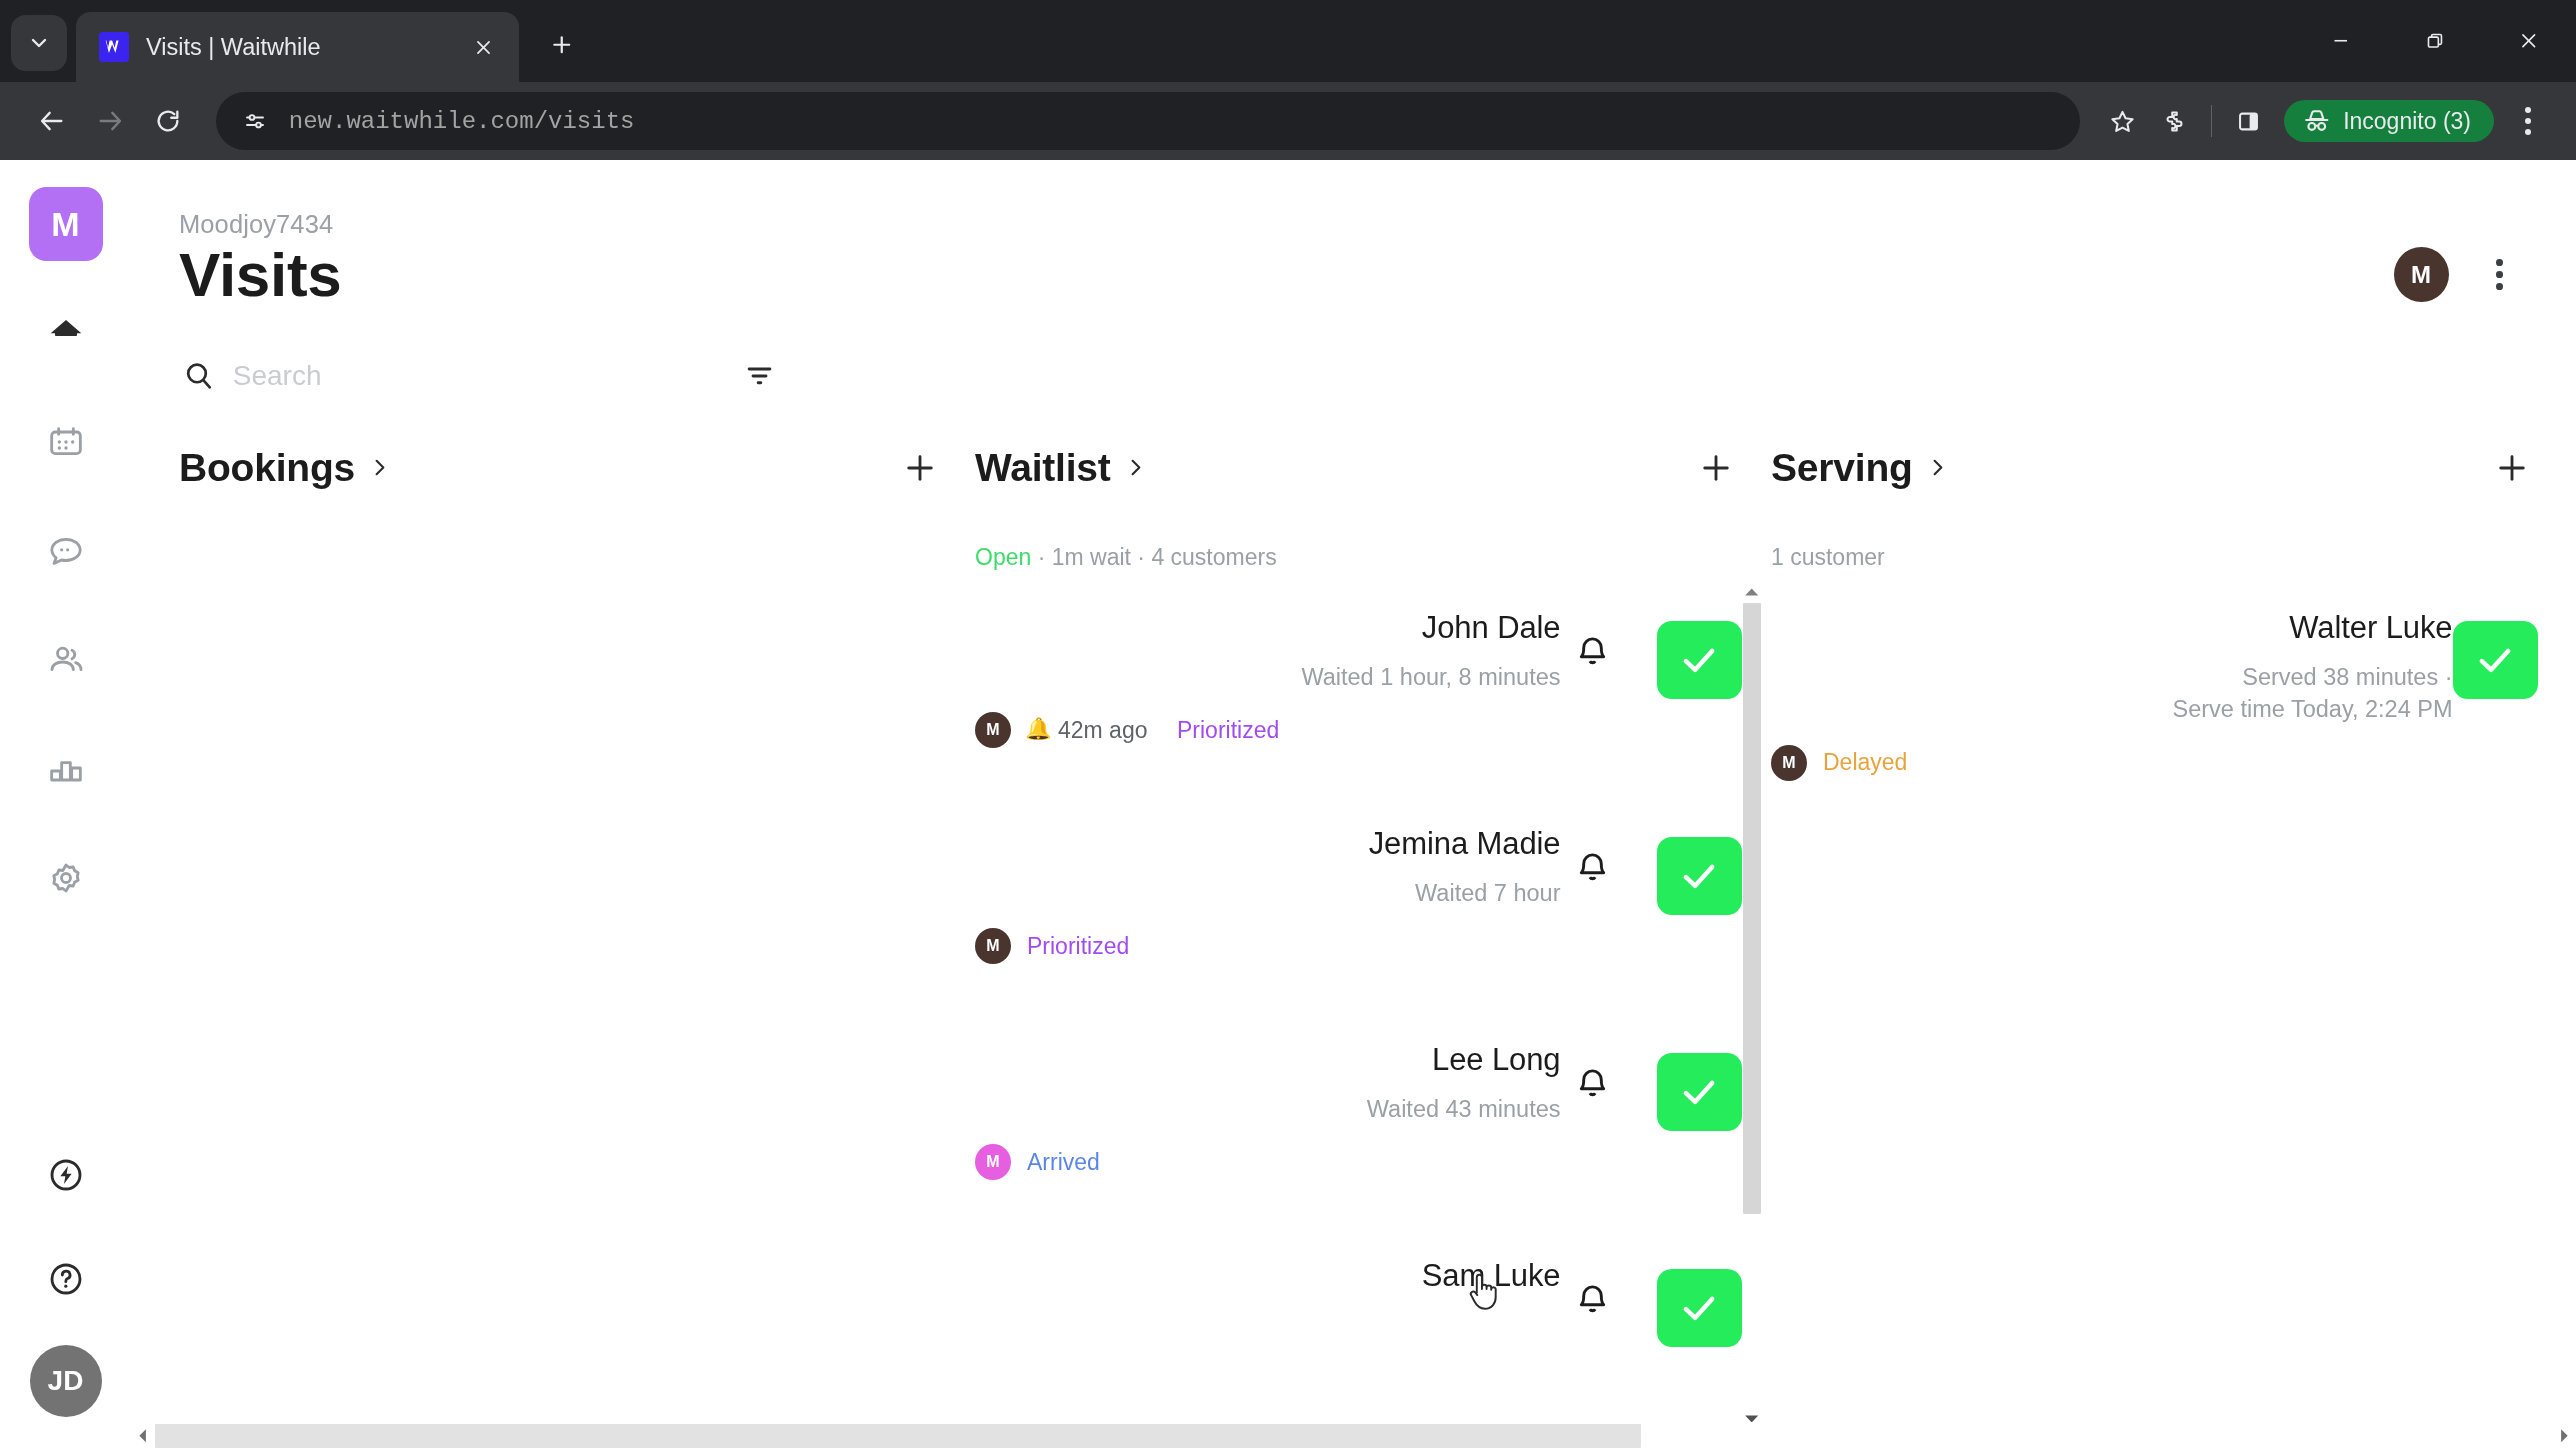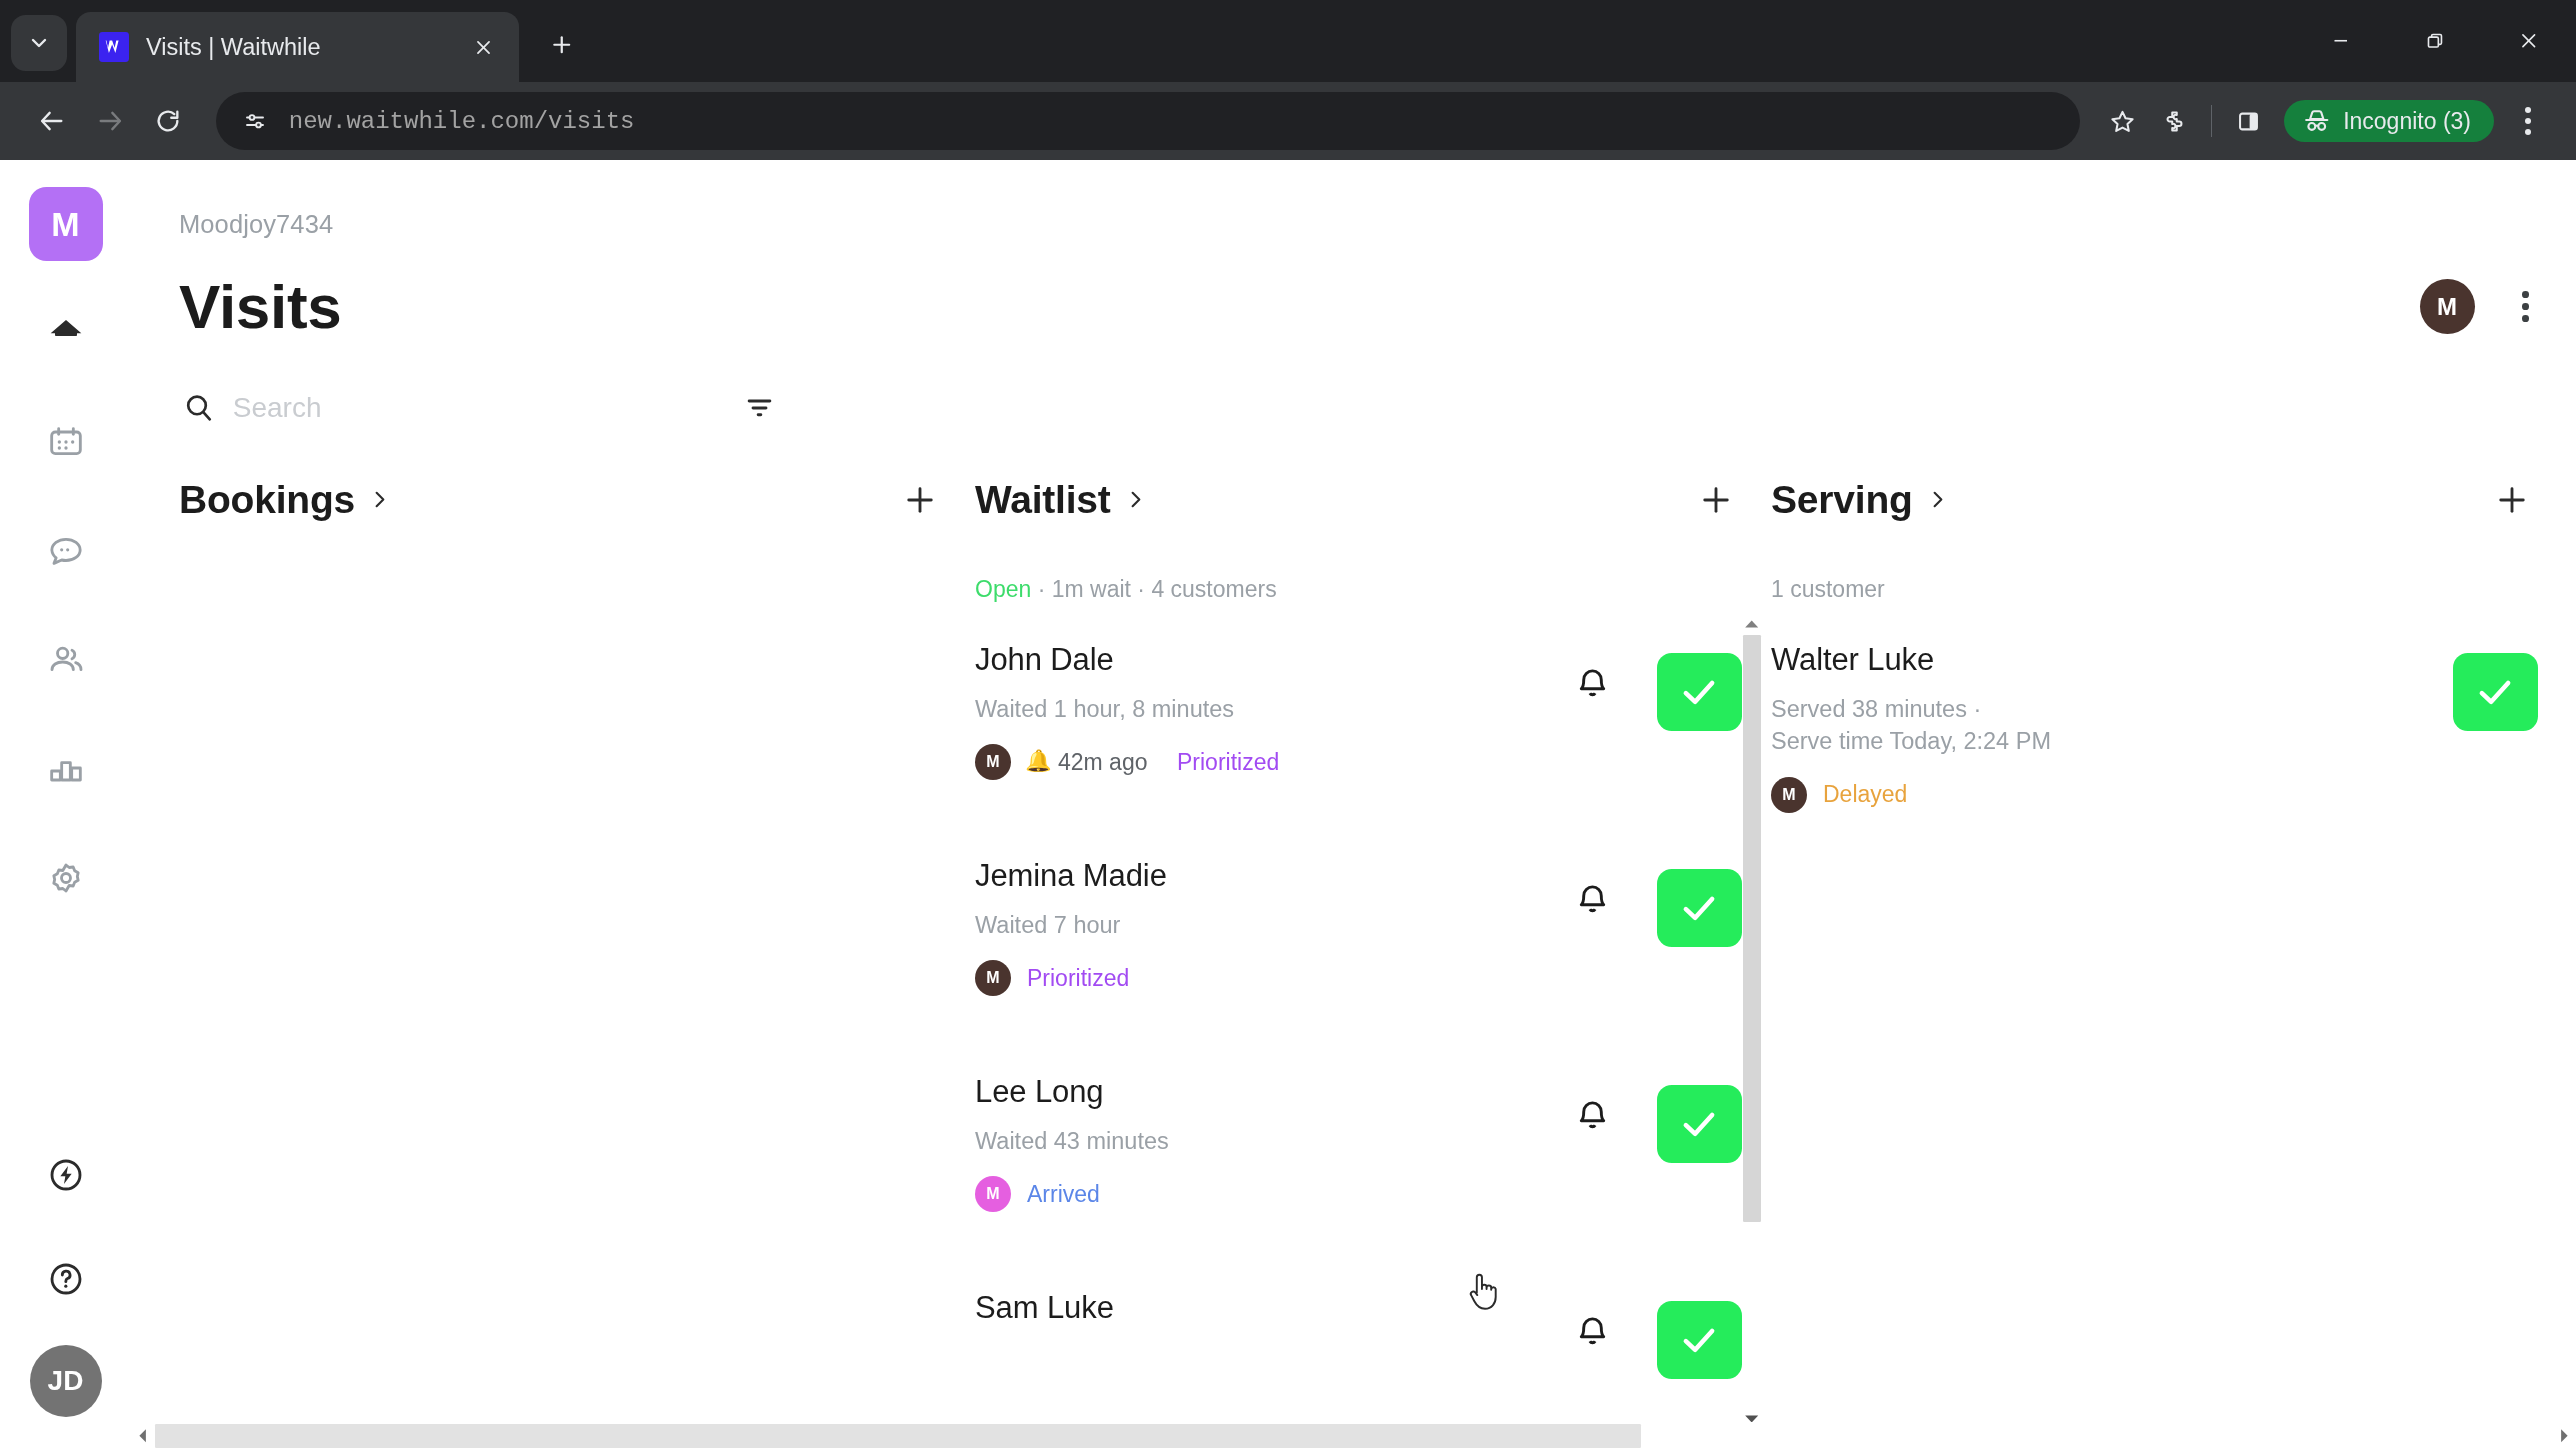--- a/index.html
+++ b/index.html
@@ -244,22 +244,21 @@
   }
   .breadcrumb {
     color: #9aa0a6;
     font-size: 25.5px;
     margin-top: 50px;
     letter-spacing: 0.1px;
   }
   .page-head {
     display: flex;
     align-items: center;
-    margin-top: 32px;
-    padding-right: 25px;
+    padding-right: 51px;
   }
   .page-title {
     font-size: 62px;
     font-weight: 700;
     color: #1c1c1c;
     letter-spacing: -0.3px;
   }
   .head-spacer { flex: 1; }
   .head-avatar {
     width: 55px; height: 55px;
@@ -371,20 +370,21 @@
     position: relative;
     margin-top: 29.5px;
   }
 
   .card {
     display: flex;
     align-items: flex-start;
     padding-top: 9.4px;
     height: 216px;
     flex: none;
+    text-align: right;
   }
   .card-info { flex: 1; min-width: 0; }
   .card-name {
     font-size: 31px;
     color: #1c1c1c;
     letter-spacing: -0.1px;
   }
   .card-sub {
     font-size: 23.5px;
     color: #9aa0a6;

